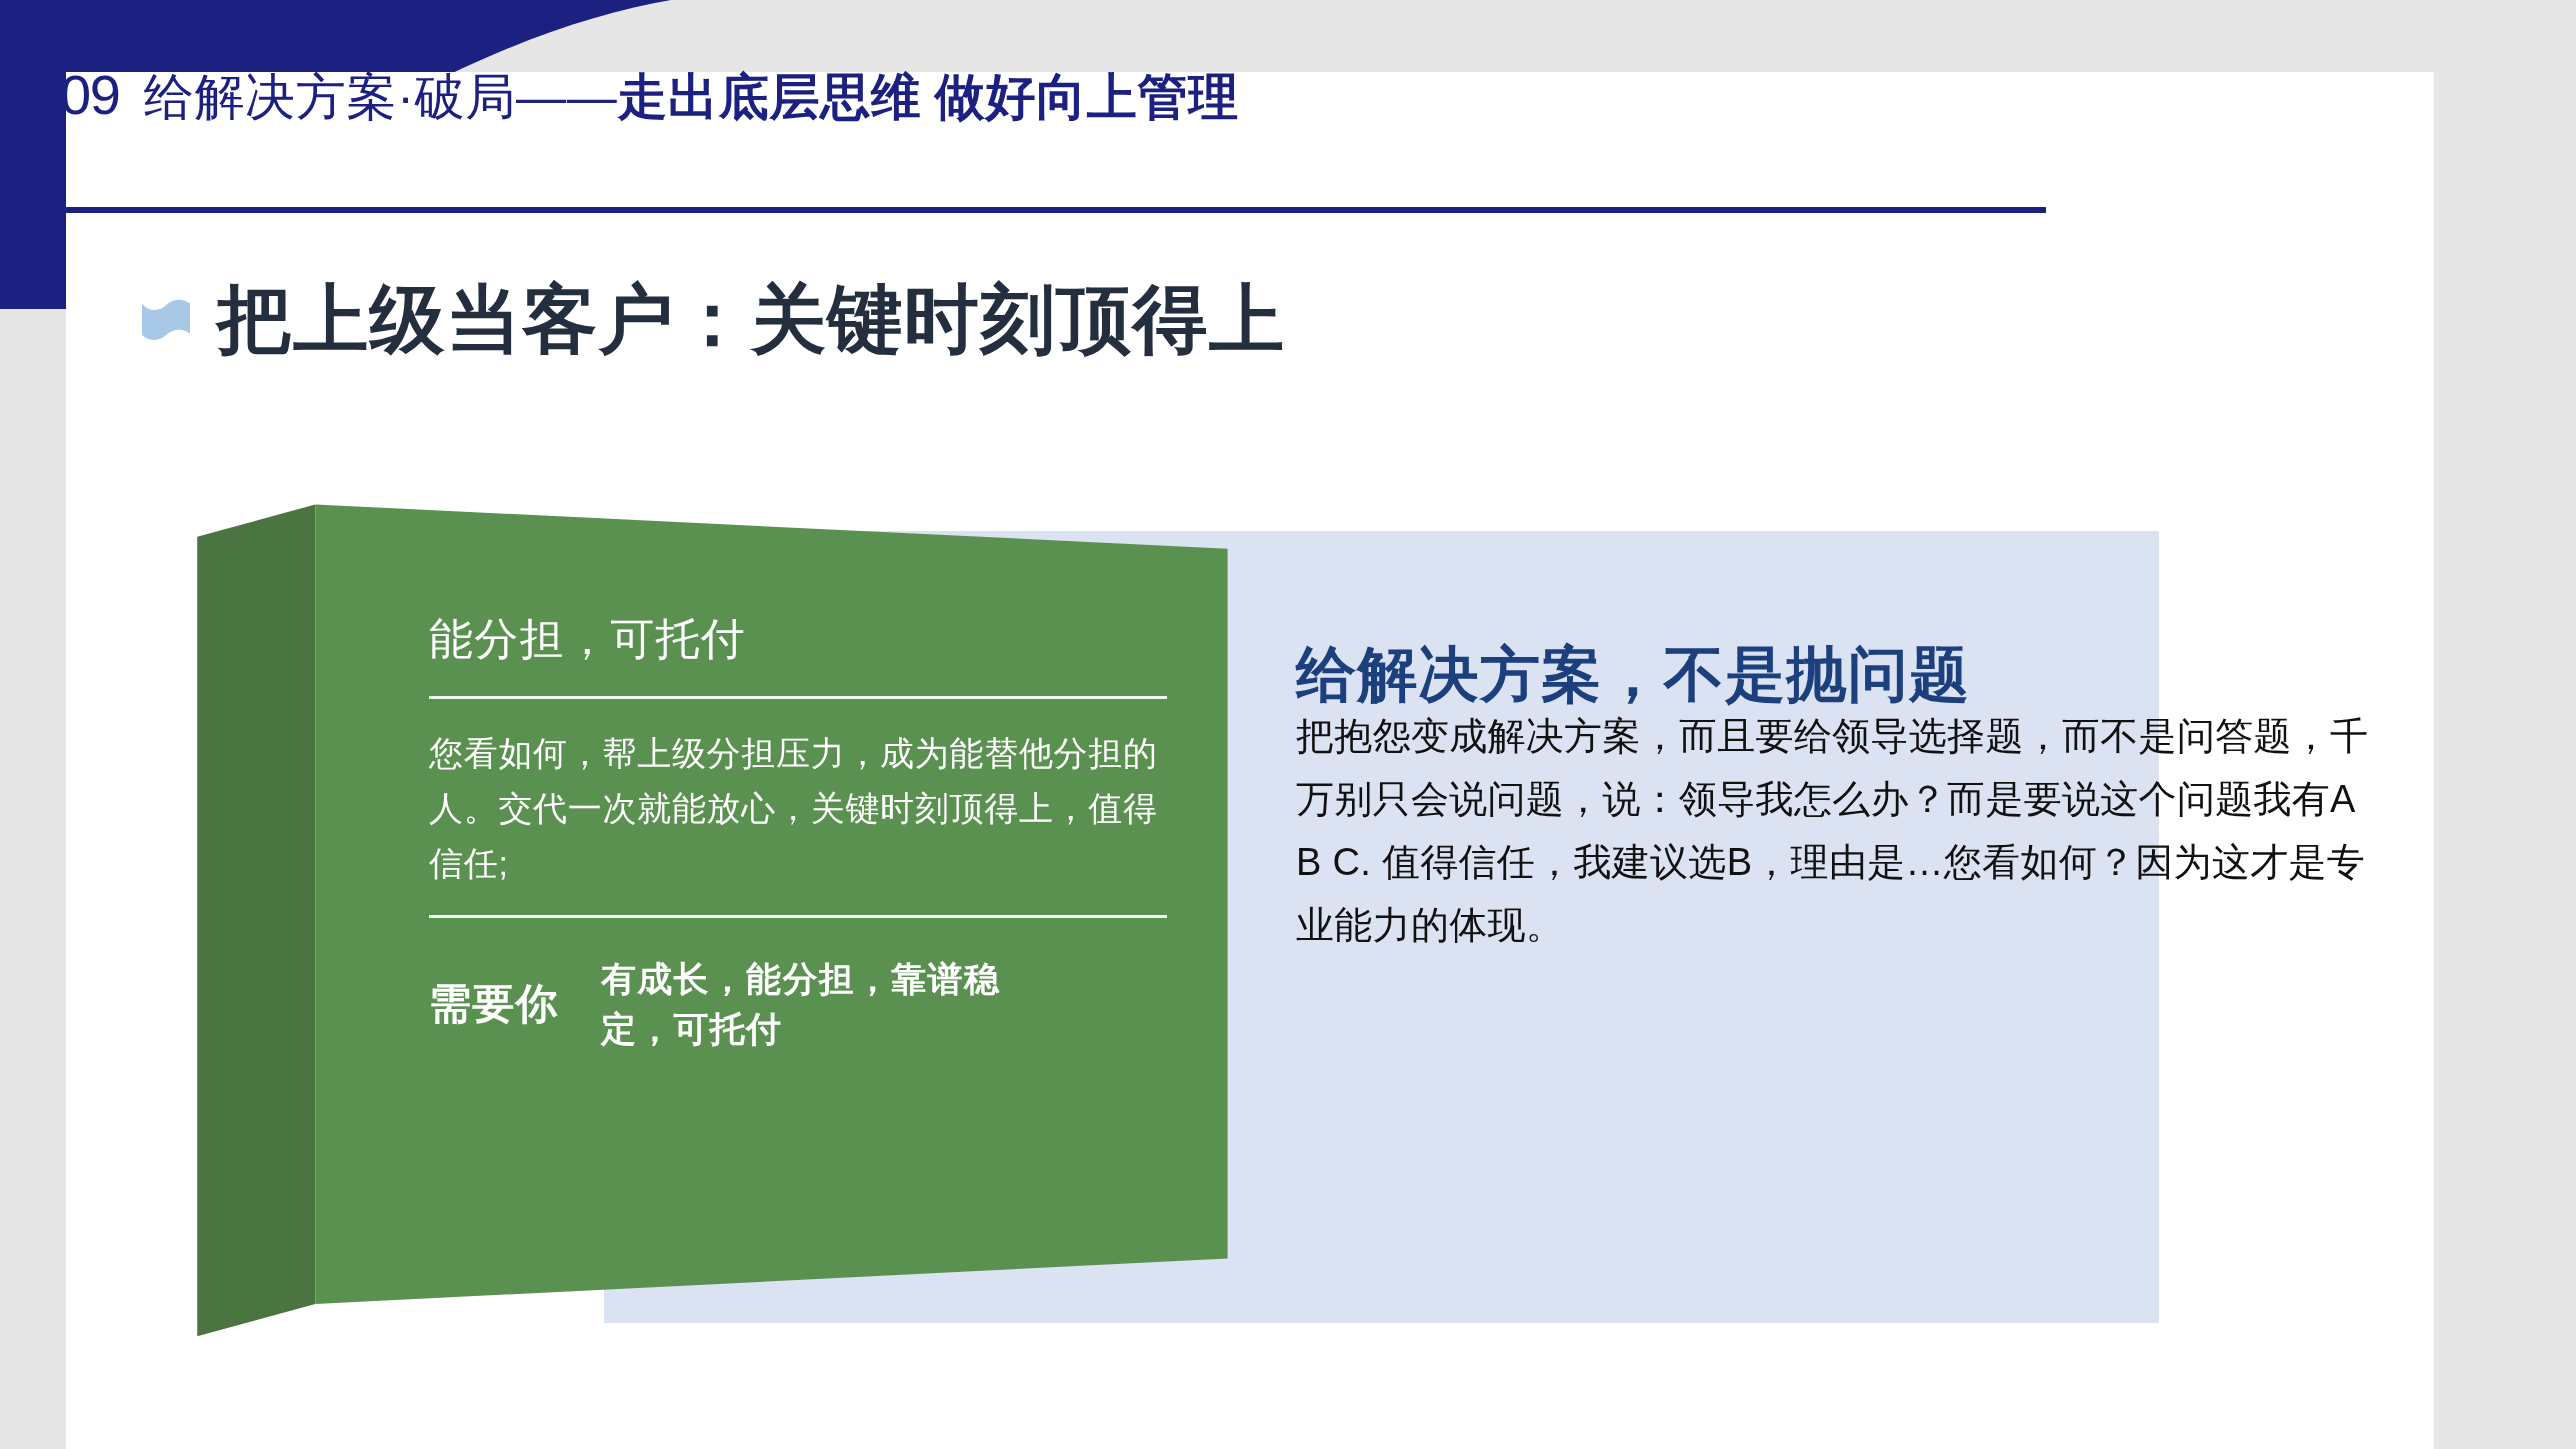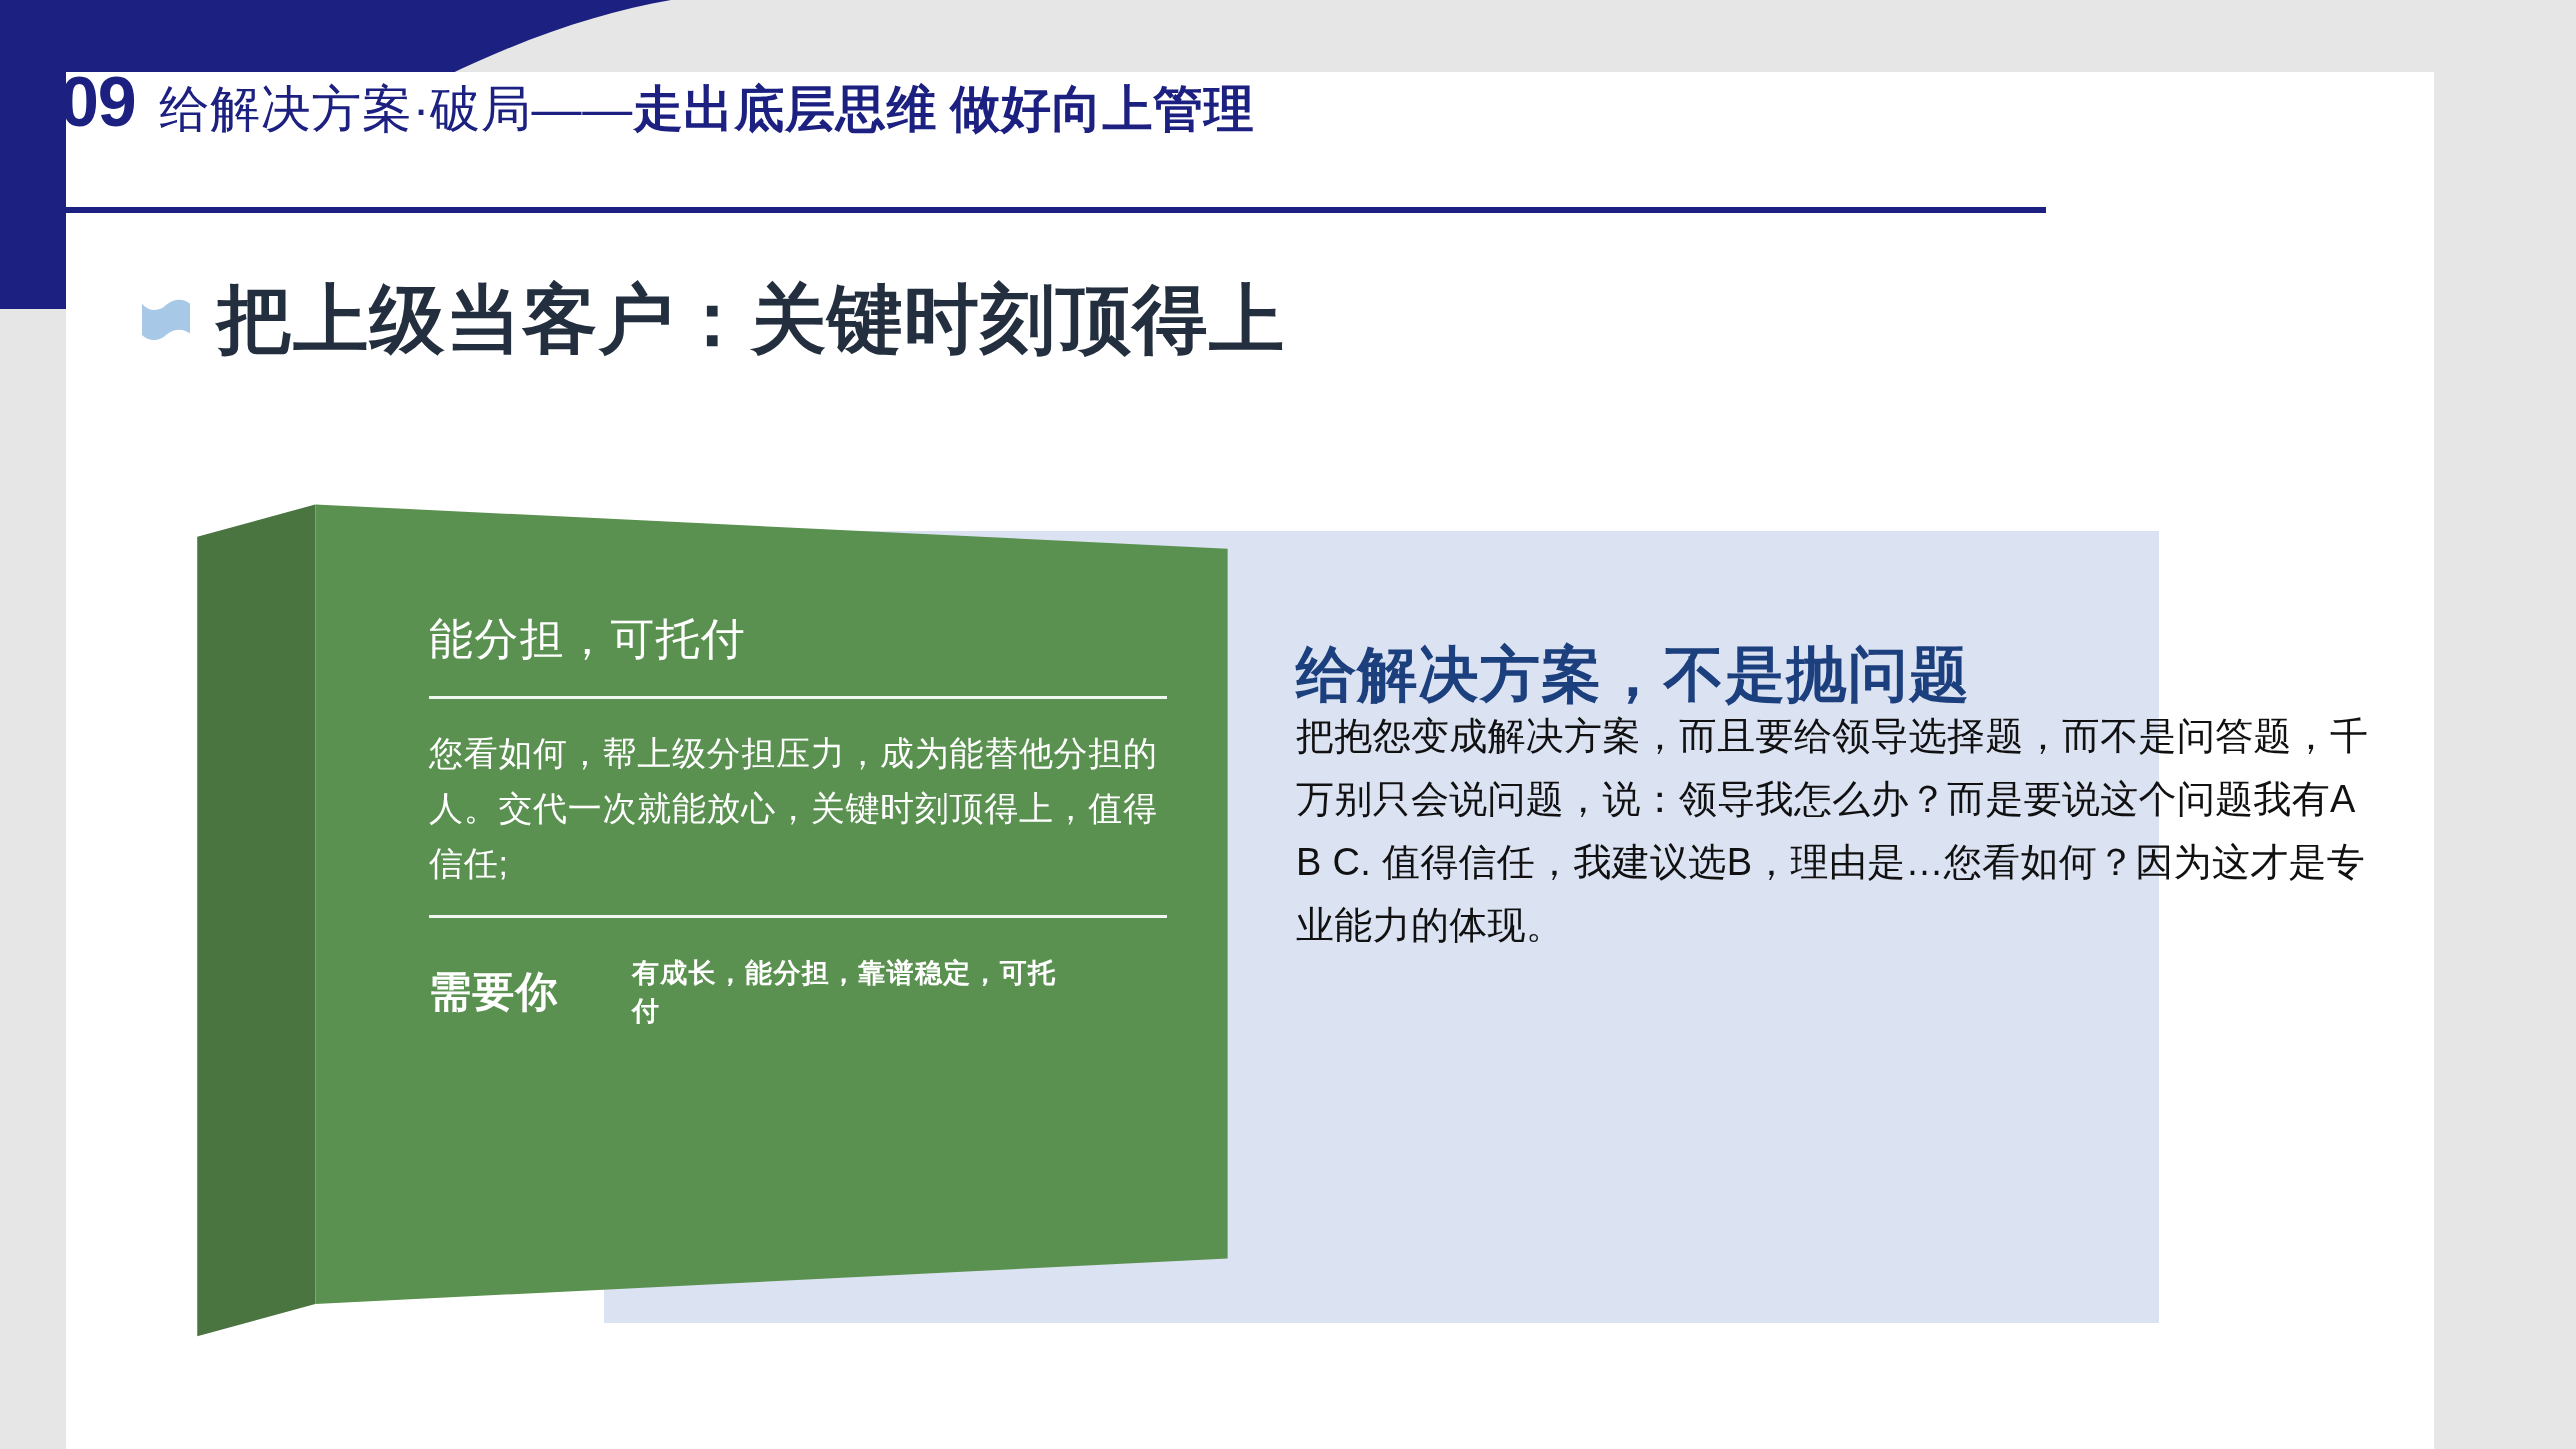--- a/index.html
+++ b/index.html
@@ -64,22 +64,22 @@
   
   .header {
     position: absolute;
     left: 60px;
     top: 67px;
     display: flex;
     align-items: baseline;
     white-space: nowrap;
   }
   .header-num {
-    font-size: 70px;
-    font-weight: 700;
+    font-size: 56px;
+    font-weight: 400;
     color: #1c2080;
     letter-spacing: -1.3px;
     line-height: 1;
   }
   .header-text {
     margin-left: 24px;
     font-size: 50px;
     color: #1c2080;
     line-height: 1;
     letter-spacing: 0.7px;
@@ -176,27 +176,26 @@
   }
   .green-footer-label {
     font-size: 42px;
     font-weight: 700;
     color: #ffffff;
     letter-spacing: 1.3px;
     flex: none;
     margin-right: 42px;
   }
   .green-footer-value {
-    font-size: 27px;
+    font-size: 35px;
     font-weight: 700;
     color: #ffffff;
     letter-spacing: 1.3px;
     line-height: 1.44;
     max-width: 429px;
-    margin-left: 31px;
   }
 
   
   .blue-content {
     position: absolute;
     left: 1296px;
     top: 645px;
     width: 1144px;
   }
   .blue-heading {

